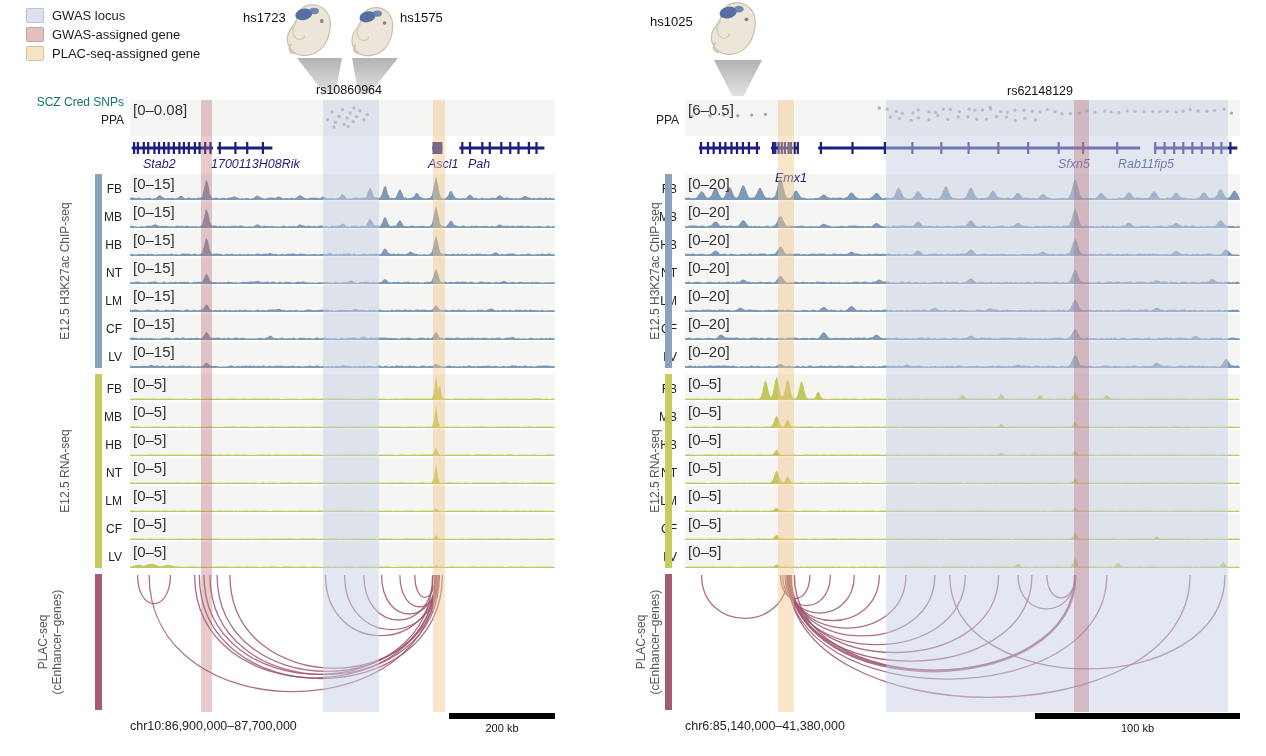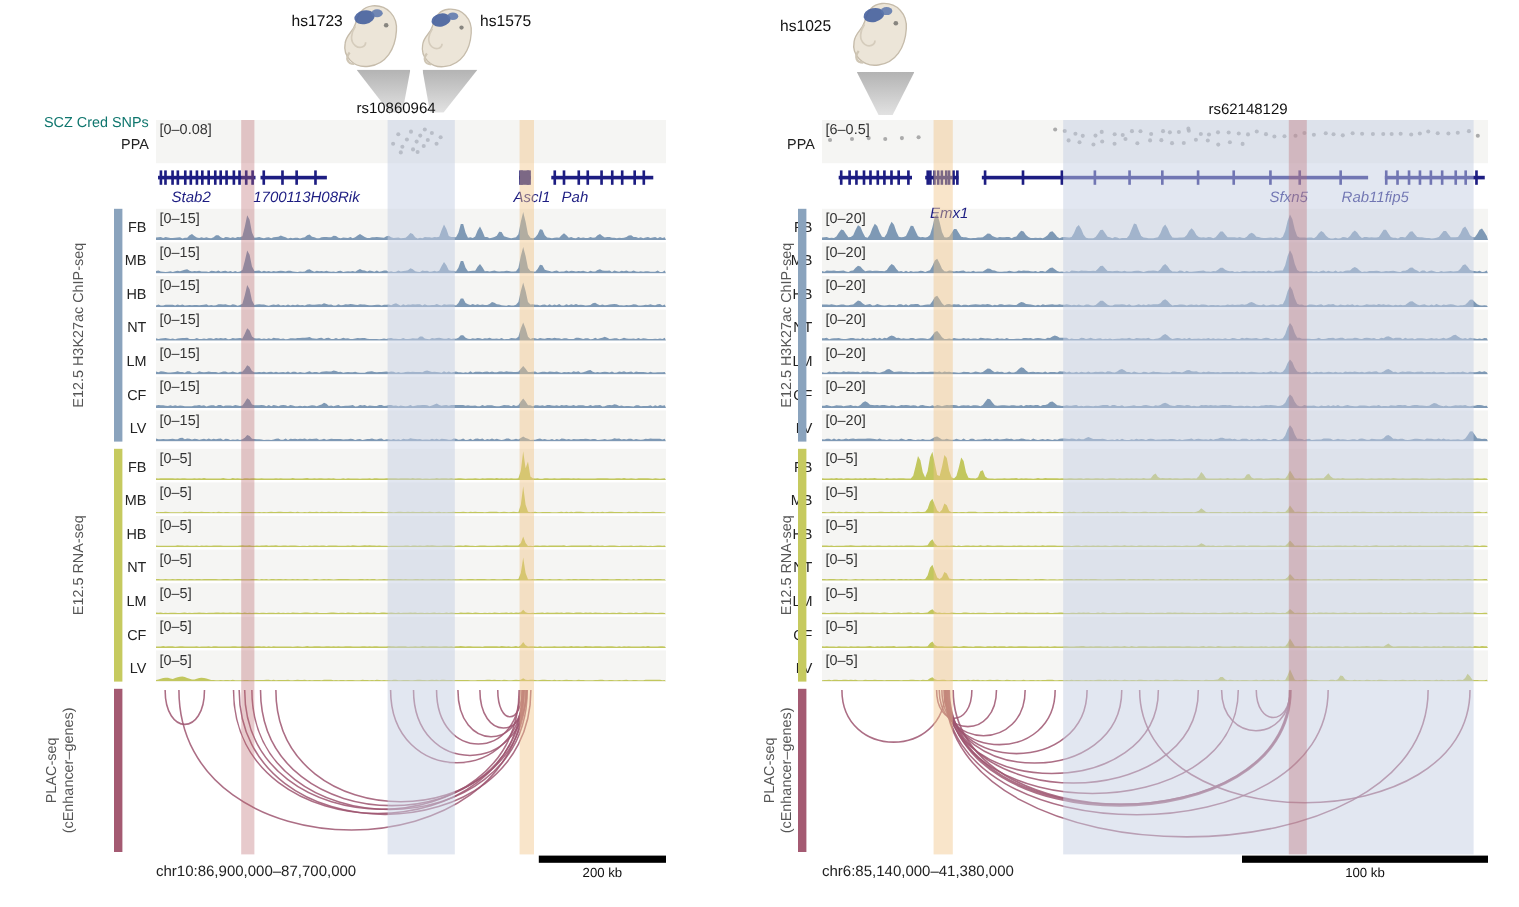--- a/index.html
+++ b/index.html
@@ -5,41 +5,55 @@
   html,body{margin:0;padding:0;background:#fff;}
   .fig{position:relative;width:1266px;height:756px;background:#fff;overflow:hidden;
        font-family:"Liberation Sans",sans-serif;color:#1a1a1a;}
   .legend{position:absolute;left:26px;top:8px;}
   .legend-row{display:flex;align-items:center;gap:8px;margin-bottom:4px;}
   .swatch{width:16px;height:13px;border-radius:2px;display:inline-block;border:1px solid rgba(0,0,0,.14);}
   .legend-label{font-size:13px;color:#1c1c1c;}
   .panel{position:absolute;top:0;height:756px;}
   .band{position:absolute;top:100px;height:612px;pointer-events:none;z-index:6;}
   .trackrow{position:absolute;background:#f5f5f3;overflow:hidden;z-index:2;}
-  .range{position:absolute;left:3px;top:1px;font-size:12px;color:#333;z-index:3;}
+  .range{position:absolute;left:3px;top:1px;font-size:15px;color:#333;z-index:3;}
   .glabel{position:absolute;font-size:12px;color:#222;white-space:nowrap;text-align:right;z-index:3;}
   .dim{color:#0f766e;}
   .vlabel{position:absolute;transform:rotate(-90deg);transform-origin:left top;font-size:12px;
           color:#555;text-align:center;line-height:14px;z-index:3;}
   .bar{position:absolute;width:7px;z-index:3;}
   .gene-label{position:absolute;font-style:italic;font-size:12.5px;color:#1d1d82;white-space:nowrap;z-index:3;}
   .rslabel{position:absolute;font-size:12.5px;color:#111;text-align:center;z-index:4;}
   .hslabel{position:absolute;font-size:13px;color:#111;z-index:4;}
   .arrow{position:absolute;background:linear-gradient(to bottom,#b3b3b3,#e2e2e2);z-index:1;}
   .embryo{position:absolute;z-index:2;}
   .coords{position:absolute;top:719px;font-size:12.5px;color:#222;z-index:3;}
   .scalebar{position:absolute;height:6px;background:#000;z-index:3;}
   .sblabel{position:absolute;top:722px;font-size:11px;color:#111;text-align:center;z-index:3;}
   .genewrap{position:absolute;z-index:2;}
   .arcwrap{position:absolute;z-index:2;}
 </style>
 </head>
 <body>
 
 <div class="fig">
+  <div class="legend">
+    <div class="legend-row">
+      <span class="swatch" style="background: rgb(220, 226, 238);"></span>
+      <span class="legend-label">GWAS locus</span>
+    </div>
+    <div class="legend-row">
+      <span class="swatch" style="background: rgb(228, 191, 194);"></span>
+      <span class="legend-label">GWAS-assigned gene</span>
+    </div>
+    <div class="legend-row">
+      <span class="swatch" style="background: rgb(246, 227, 194);"></span>
+      <span class="legend-label">PLAC-seq-assigned gene</span>
+    </div>
+  </div>
   <div class="panel" id="panel-0" style="left: 0px; width: 620px;">
       <div class="hslabel" style="left:243px;top:10px;width:44px">hs1723</div>
       <div class="hslabel" style="left:400px;top:10px;width:44px">hs1575</div>
       <div class="embryo" style="left:280px;top:2px;width:57px;height:57px"><svg viewBox="0 0 60 60" width="100%" height="100%">
           <path d="M32 3 C45 2 54 12 53 25 C52 41 44 54 29 56 C15 58 6 47 8 36 C9 28 15 26 17 19 C20 8 24 4 32 3 Z" fill="#ece5d8" stroke="#c6bcab" stroke-width="1.2"></path>
           <path d="M17 21 C13 27 12 34 17 38 C21 41 26 39 26 35" fill="none" stroke="#d5ccbc" stroke-width="1.5"></path>
           <ellipse cx="25" cy="13" rx="9" ry="6" fill="#46619e" opacity="0.9" transform="rotate(-12 25 13)"></ellipse>
           <ellipse cx="36" cy="9.5" rx="5" ry="3.5" fill="#5b76ad" opacity="0.85"></ellipse>
           <circle cx="44" cy="20" r="2" fill="#444" opacity="0.6"></circle>
           <path d="M12 44 C8 49 10 54 16 54" fill="none" stroke="#cfc6b5" stroke-width="2"></path>
@@ -47,21 +61,21 @@
       <div class="embryo" style="left:345px;top:5px;width:54px;height:54px"><svg viewBox="0 0 60 60" width="100%" height="100%">
           <path d="M32 3 C45 2 54 12 53 25 C52 41 44 54 29 56 C15 58 6 47 8 36 C9 28 15 26 17 19 C20 8 24 4 32 3 Z" fill="#ece5d8" stroke="#c6bcab" stroke-width="1.2"></path>
           <path d="M17 21 C13 27 12 34 17 38 C21 41 26 39 26 35" fill="none" stroke="#d5ccbc" stroke-width="1.5"></path>
           <ellipse cx="25" cy="13" rx="9" ry="6" fill="#46619e" opacity="0.9" transform="rotate(-12 25 13)"></ellipse>
           <ellipse cx="36" cy="9.5" rx="5" ry="3.5" fill="#5b76ad" opacity="0.85"></ellipse>
           <circle cx="44" cy="20" r="2" fill="#444" opacity="0.6"></circle>
           <path d="M12 44 C8 49 10 54 16 54" fill="none" stroke="#cfc6b5" stroke-width="2"></path>
         </svg></div>
       <div class="arrow" style="left:297px;top:58px;width:45px;height:36px;clip-path:polygon(0% 0%,100% 0%,85% 100%,62% 100%)"></div>
       <div class="arrow" style="left:352px;top:58px;width:46px;height:36px;clip-path:polygon(0% 0%,100% 0%,38% 100%,14% 100%)"></div>
-      <div class="rslabel" style="left:278px;top:83px;width:104px">rs10860964</div>
+      <div class="rslabel" style="left:297px;top:83px;width:104px">rs10860964</div>
       <div class="glabel dim" style="top:95px;right:496px">SCZ Cred SNPs</div>
       <div class="glabel" style="top:113px;right:496px">PPA</div>
       <div class="trackrow" style="top:100px;left:130px;width:425px;height:36px">
         <svg width="425" height="36" style="position:absolute;left:0;top:0">
           <circle cx="197.6" cy="19.8" r="1.7" fill="#9e9e9e" opacity="0.85"></circle>
           <circle cx="201.9" cy="11.9" r="1.7" fill="#9e9e9e" opacity="0.85"></circle>
           <circle cx="205.3" cy="22.3" r="1.7" fill="#9e9e9e" opacity="0.85"></circle>
           <circle cx="209.1" cy="16.2" r="1.7" fill="#9e9e9e" opacity="0.85"></circle>
           <circle cx="212.5" cy="9.7" r="1.7" fill="#9e9e9e" opacity="0.85"></circle>
           <circle cx="214.2" cy="24.5" r="1.7" fill="#9e9e9e" opacity="0.85"></circle>

